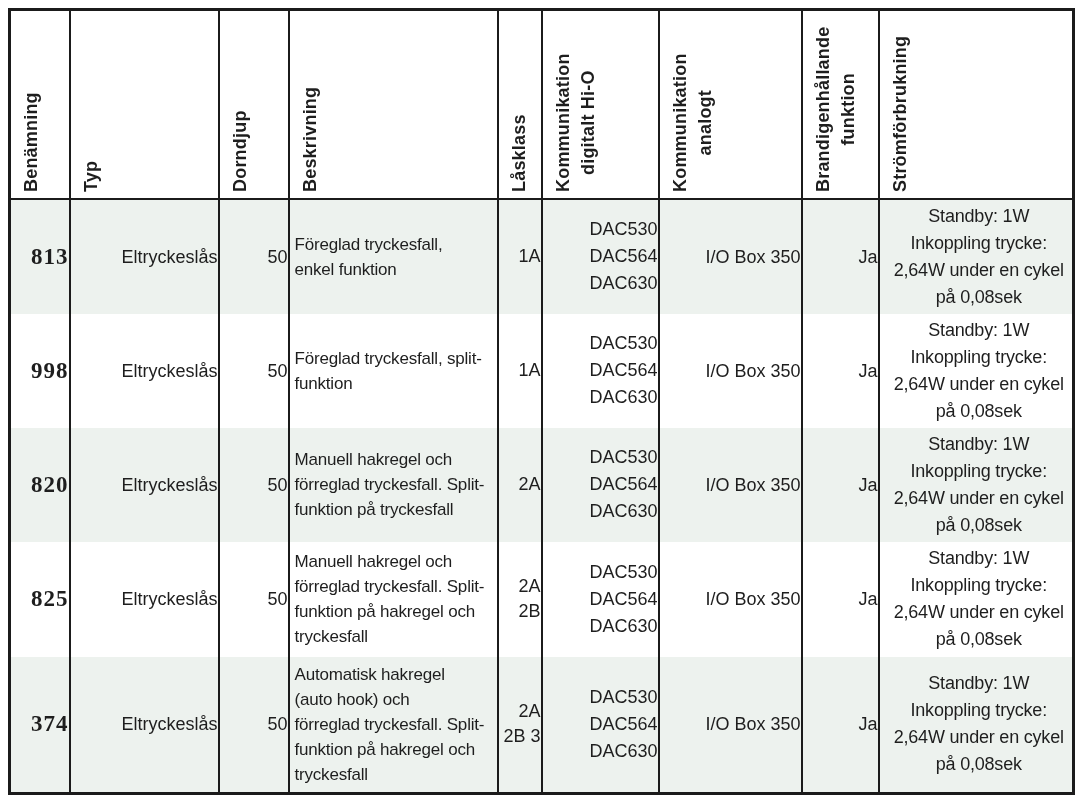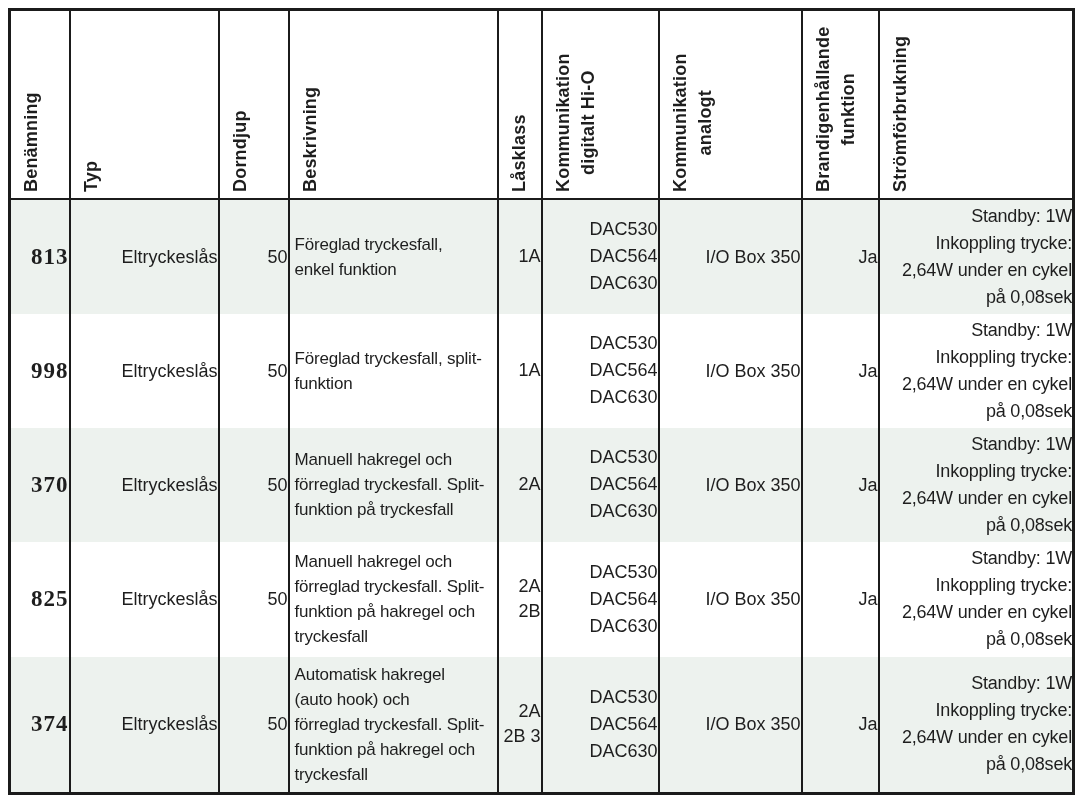--- a/index.html
+++ b/index.html
@@ -60,21 +60,21 @@
   }
   td{ white-space:pre-line; text-align:right; }
   td.num{ font-weight:700; font-size:23px; letter-spacing:1px;font-family:Liberation Serif, serif; }
   td.desc{
     text-align:left; padding-left:5px; padding-right:2px;
     font-size:17px; line-height:25px; letter-spacing:-0.2px;
     white-space:pre;
   }
   td.lock{ font-size:18px; line-height:25px; }
   td.power{
-    text-align:right; padding-left:6px;
+    text-align:center; padding-left:6px;
     font-size:18px; line-height:27px; letter-spacing:-0.2px;
     white-space:pre;
     margin-top:32px;
   }
   td.dac{ line-height:27px; }
 </style>
 </head>
 <body>
 
 <table class="spec">
@@ -172,21 +172,21 @@
 DAC630</td>
     <td>I/O Box 350</td>
     <td>Ja</td>
     <td class="power">Standby: 1W
 Inkoppling trycke:
 2,64W under en cykel
 på 0,08sek</td>
   </tr>
 
   <tr class="r3 alt">
-    <td class="num">370</td>
+    <td class="num">820</td>
     <td>Eltryckeslås</td>
     <td>50</td>
     <td class="desc">Manuell hakregel och
 förreglad tryckesfall. Split-
 funktion på tryckesfall</td>
     <td class="lock">2A</td>
     <td class="dac">DAC530
 DAC564
 DAC630</td>
     <td>I/O Box 350</td>

